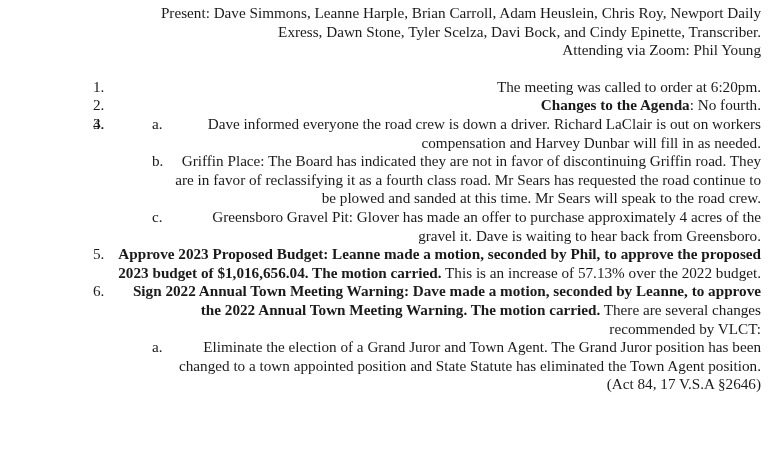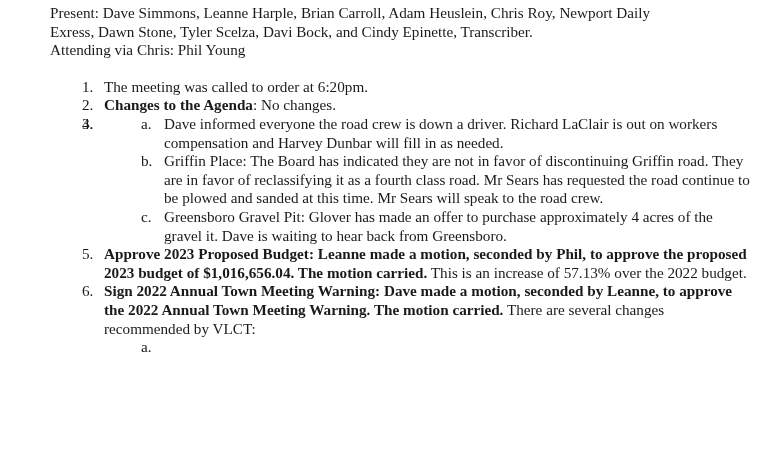--- a/index.html
+++ b/index.html
@@ -12,23 +12,24 @@
       height: 457px;
       overflow: hidden;
       position: relative;
       font-family: "Liberation Serif", "DejaVu Serif", serif;
       color: #1a1a1a;
       font-size: 15.2px;
       line-height: 18.6px;
     }
     .page {
       position: absolute;
-      left: 50px;
+      left: 61px;
       top: 4px;
       width: 700px;
+      text-align: right;
     }
     .intro p {
       margin: 0;
     }
     .spacer {
       height: 18px;
     }
     ol.main {
       list-style: none;
       margin: 0;
@@ -62,35 +63,35 @@
     b { font-weight: bold; }
   </style>
 </head>
 <body>
 
 <div class="page">
 
   <div class="intro">
     <p>Present:  Dave Simmons, Leanne Harple, Brian Carroll, Adam Heuslein, Chris Roy, Newport Daily</p>
     <p>Exress, Dawn Stone, Tyler Scelza, Davi Bock, and Cindy Epinette, Transcriber.</p>
-    <p>Attending via Chris:  Phil Young</p>
+    <p>Attending via Zoom:  Phil Young</p>
   </div>
 
   <div class="spacer"></div>
 
   <ol class="main">
 
     <li>
       <span class="num">1.</span>
       <span>The meeting was called to order at 6:20pm.</span>
     </li>
 
     <li>
       <span class="num">2.</span>
-      <b>Changes to the Agenda</b><span>:  No changes.</span>
+      <b>Changes to the Agenda</b><span>:  No fourth.</span>
     </li>
 
     <li>
       <span class="num">3.</span>
     </li>
 
     <li>
       <span class="num">4.</span>
       <ol class="sub">
         <li>
@@ -112,18 +113,19 @@
       <span class="num">5.</span>
       <b>Approve 2023 Proposed Budget:  Leanne made a motion, seconded by Phil, to approve the proposed 2023 budget of $1,016,656.04.  The motion carried.</b><span>  This is an increase of 57.13% over the 2022 budget.</span>
     </li>
 
     <li>
       <span class="num">6.</span>
       <b>Sign 2022 Annual Town Meeting Warning:  Dave made a motion, seconded by Leanne, to approve the 2022 Annual Town Meeting Warning.  The motion carried.</b><span> There are several changes recommended by VLCT:</span>
       <ol class="sub">
         <li>
           <span class="letter">a.</span>
+          <span>Eliminate the election of a Grand Juror and Town Agent.  The Grand Juror position has been changed to a town appointed position and State Statute has eliminated the Town Agent position. (Act 84, 17 V.S.A §2646)</span>
         </li>
       </ol>
     </li>
 
   </ol>
 </div>
 
 </body></html>

